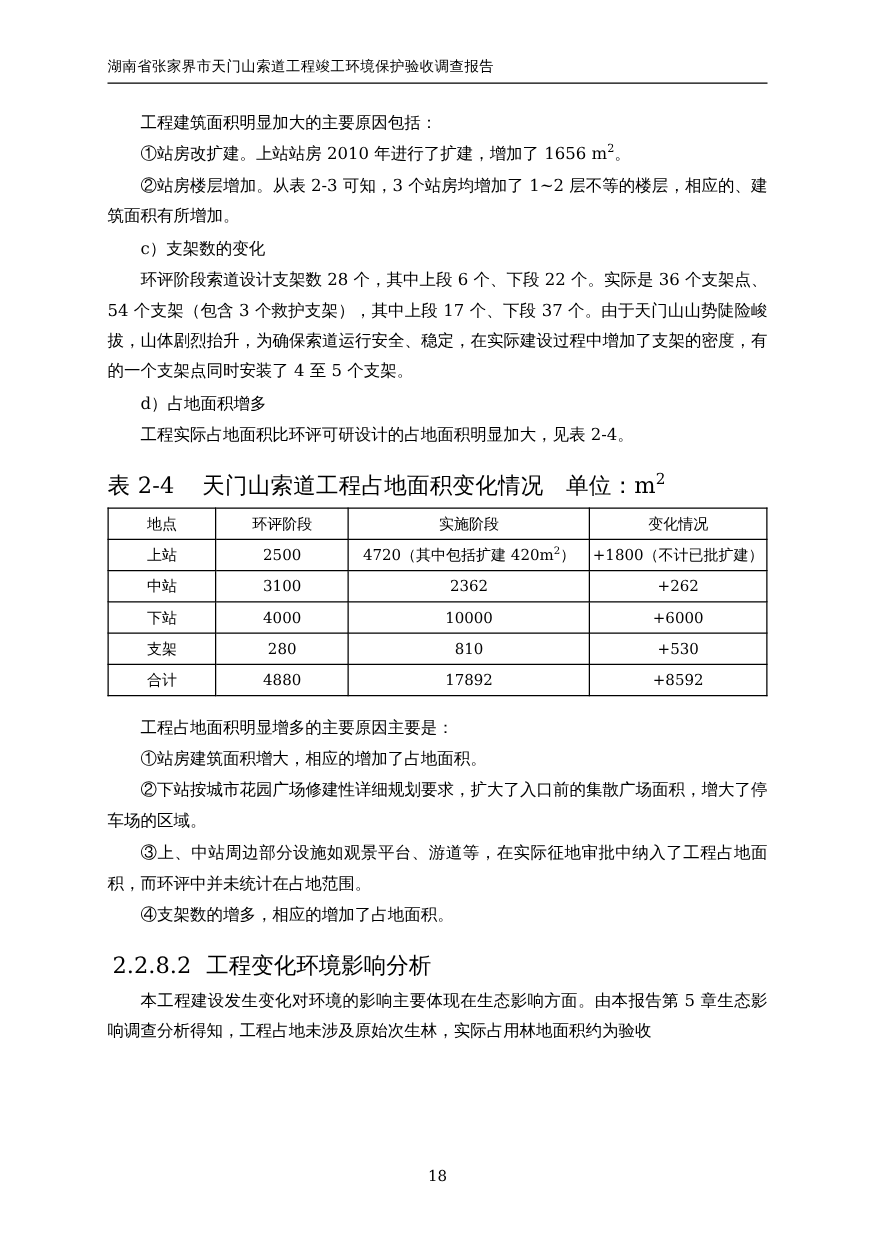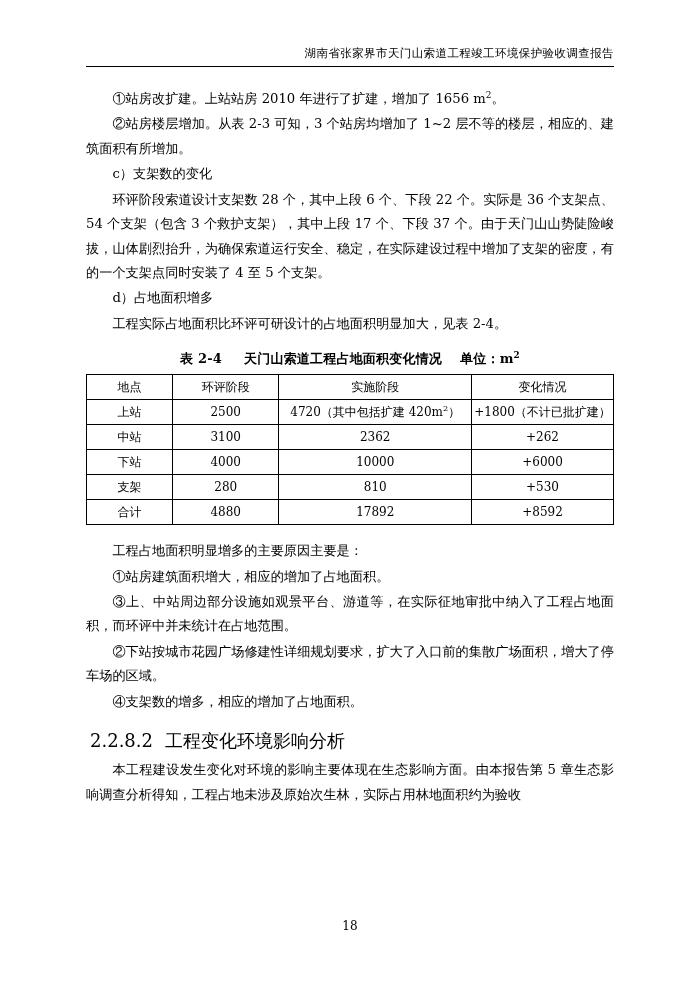--- a/index.html
+++ b/index.html
@@ -14,21 +14,21 @@
     color: #000000;
   }
   .page {
     position: relative;
     width: 700px;
     height: 990px;
     box-sizing: border-box;
     padding: 46px 86px 0 86px;
   }
   .header {
-    text-align: right;
+    text-align: left;
     font-size: 11.5px;
     letter-spacing: 0.4px;
     padding-bottom: 5px;
     border-bottom: 1px solid #000;
     margin-bottom: 20px;
   }
   p.para {
     font-size: 13.2px;
     line-height: 1.85;
     margin: 0 0 1px 0;
@@ -44,23 +44,22 @@
   }
   .heading .num {
     margin-right: 12px;
   }
   sup {
     font-size: 0.68em;
     vertical-align: super;
     line-height: 0;
   }
   .table-caption {
-    text-align: center;
-    font-size: 13px;
-    font-weight: bold;
+    font-size: 18px;
+    font-weight: normal;
     margin: 14px 0 6px 0;
     letter-spacing: 0.2px;
   }
   .table-caption .cap-num {
     margin-right: 22px;
   }
   .table-caption .cap-unit {
     margin-left: 18px;
   }
   table.data {
@@ -81,32 +80,33 @@
   }
   .col0 { width: 16%; }
   .col1 { width: 20%; margin-left: 36px; }
   .col2 { width: 37%; }
   .col3 { width: 27%; margin-top: 20px; }
   .spacer-after-table { height: 14px; }
   .footer {
     position: absolute;
     left: 0;
     right: 0;
-    bottom: 57px;
+    bottom: 42px;
     text-align: center;
     font-size: 12px;
   }
 </style>
 </head>
 <body>
 
 <div class="page">
 
   <div class="header">湖南省张家界市天门山索道工程竣工环境保护验收调查报告</div>
 
+  <p class="para">工程建筑面积明显加大的主要原因包括：</p>
   <p class="para">①站房改扩建。上站站房 2010 年进行了扩建，增加了 1656 m<sup>2</sup>。</p>
   <p class="para">②站房楼层增加。从表 2-3 可知，3 个站房均增加了 1~2 层不等的楼层，相应的、建筑面积有所增加。</p>
 
   <p class="para">c）支架数的变化</p>
   <p class="para">环评阶段索道设计支架数 28 个，其中上段 6 个、下段 22 个。实际是 36 个支架点、54 个支架（包含 3 个救护支架），其中上段 17 个、下段 37 个。由于天门山山势陡险峻拔，山体剧烈抬升，为确保索道运行安全、稳定，在实际建设过程中增加了支架的密度，有的一个支架点同时安装了 4 至 5 个支架。</p>
 
   <p class="para">d）占地面积增多</p>
   <p class="para">工程实际占地面积比环评可研设计的占地面积明显加大，见表 2-4。</p>
 
   <div class="table-caption">
@@ -153,22 +153,22 @@
         <td>17892</td>
         <td>+8592</td>
       </tr>
     </tbody>
   </table>
 
   <div class="spacer-after-table"></div>
 
   <p class="para">工程占地面积明显增多的主要原因主要是：</p>
   <p class="para">①站房建筑面积增大，相应的增加了占地面积。</p>
+  <p class="para">②下站按城市花园广场修建性详细规划要求，扩大了入口前的集散广场面积，增大了停车场的区域。</p>
   <p class="para">③上、中站周边部分设施如观景平台、游道等，在实际征地审批中纳入了工程占地面积，而环评中并未统计在占地范围。</p>
-  <p class="para">②下站按城市花园广场修建性详细规划要求，扩大了入口前的集散广场面积，增大了停车场的区域。</p>
   <p class="para">④支架数的增多，相应的增加了占地面积。</p>
 
   <div class="heading">
     <span class="num">2.2.8.2</span><span>工程变化环境影响分析</span>
   </div>
 
   <p class="para">本工程建设发生变化对环境的影响主要体现在生态影响方面。由本报告第 5 章生态影响调查分析得知，工程占地未涉及原始次生林，实际占用林地面积约为验收</p>
 
   <div class="footer">18</div>
 </div>

